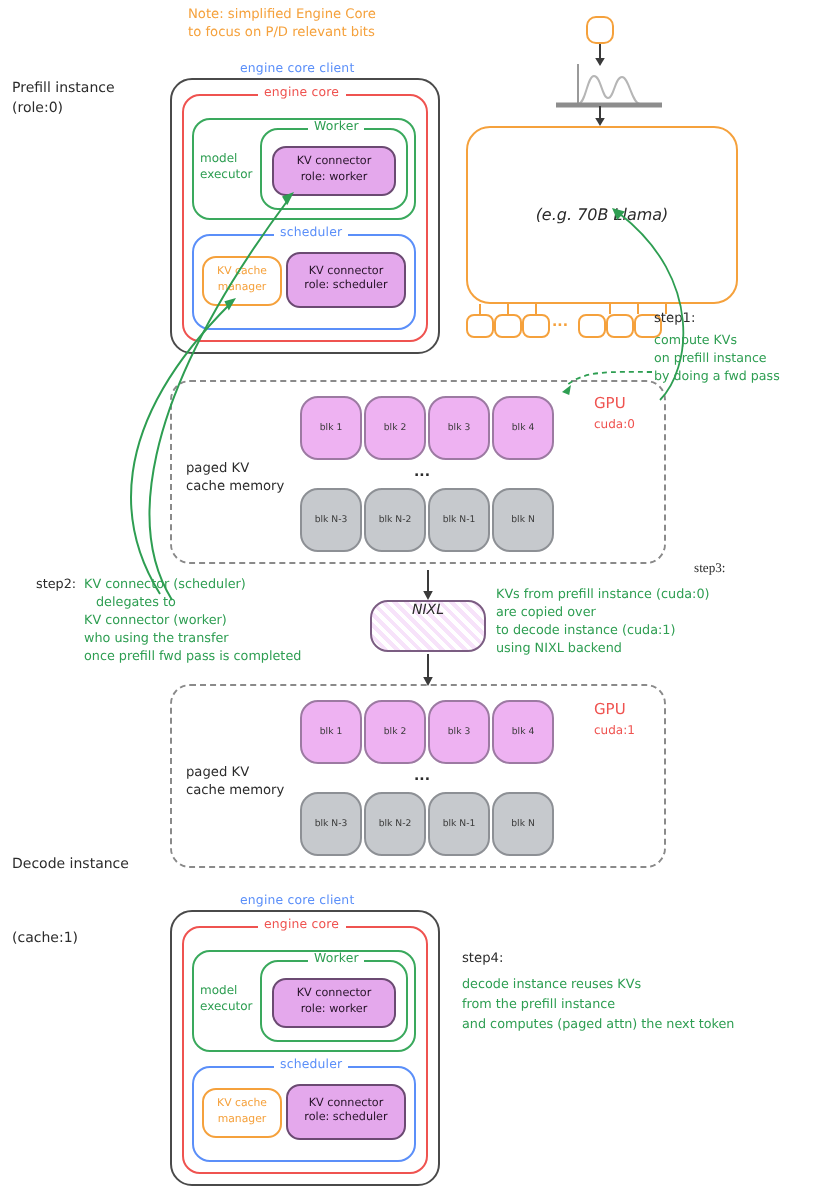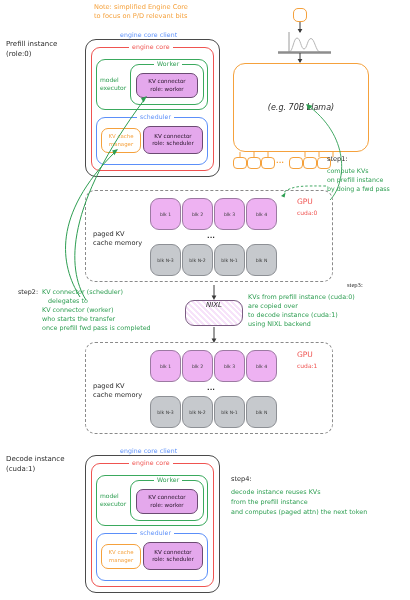--- a/index.html
+++ b/index.html
@@ -206,21 +206,21 @@
 
   <div class="blk blk-grey" style="left:150px; top:244px; width:31px; height:32px;">blk N-3</div>
   <div class="blk blk-grey" style="left:182px; top:244px; width:31px; height:32px;">blk N-2</div>
   <div class="blk blk-grey" style="left:214px; top:244px; width:31px; height:32px;">blk N-1</div>
   <div class="blk blk-grey" style="left:246px; top:244px; width:31px; height:32px;">blk N</div>
 
   <div class="abs txt c-dark" style="left:18px; top:289px; font-size:6.4px;">step2:</div>
   <div class="abs txt c-green" style="left:42px; top:289px; font-size:6.4px;">KV connector (scheduler)</div>
   <div class="abs txt c-green" style="left:48px; top:298px; font-size:6.4px;">delegates to</div>
   <div class="abs txt c-green" style="left:42px; top:307px; font-size:6.4px;">KV connector (worker)</div>
-  <div class="abs txt c-green" style="left:42px; top:316px; font-size:6.4px;">who starts the transfer</div>
+  <div class="abs txt c-green" style="left:42px; top:316px; font-size:6.4px;">who using the transfer</div>
   <div class="abs txt c-green" style="left:42px; top:325px; font-size:6.4px;">once prefill fwd pass is completed</div>
 
   <div class="nixl" style="left:185px; top:300px; width:58px; height:26px;">
       <span>NIXL</span>
     </div>
 
   <svg class="overlay">
     <line x1="214" y1="285" x2="214" y2="297" stroke="#3a3a3a" stroke-width="1"></line>
     <polygon points="214,300 211.6,295.5 216.4,295.5" fill="#3a3a3a"></polygon>
     <line x1="214" y1="327" x2="214" y2="340" stroke="#3a3a3a" stroke-width="1"></line>
@@ -246,22 +246,22 @@
   <div class="blk blk-pink" style="left:214px; top:350px; width:31px; height:32px;">blk 3</div>
   <div class="blk blk-pink" style="left:246px; top:350px; width:31px; height:32px;">blk 4</div>
 
   <div class="abs txt c-dark" style="left:207px; top:384px; font-size:7px; font-weight:bold;">...</div>
 
   <div class="blk blk-grey" style="left:150px; top:396px; width:31px; height:32px;">blk N-3</div>
   <div class="blk blk-grey" style="left:182px; top:396px; width:31px; height:32px;">blk N-2</div>
   <div class="blk blk-grey" style="left:214px; top:396px; width:31px; height:32px;">blk N-1</div>
   <div class="blk blk-grey" style="left:246px; top:396px; width:31px; height:32px;">blk N</div>
 
-  <div class="abs txt c-dark" style="left:6px; top:455px; font-size:7px;text-align:right;">Decode instance</div>
-  <div class="abs txt c-dark" style="left:6px; top:465px; font-size:7px;">(cuda:1)</div>
+  <div class="abs txt c-dark" style="left:6px; top:428px; font-size:7px;text-align:right;">Decode instance</div>
+  <div class="abs txt c-dark" style="left:6px; top:465px; font-size:7px;">(cache:1)</div>
 
   <div class="box b-dark" style="left:85px; top:455px; width:135px; height:138px;"></div>
   <div class="lbl c-blue" style="left:117px; top:447px;">engine core client</div>
 
   <div class="box b-red" style="left:91px; top:463px; width:123px; height:124px;"></div>
   <div class="lbl c-red" style="left:129px; top:459px;">engine core</div>
 
   <div class="box b-green" style="left:96px; top:475px; width:112px; height:51px;"></div>
   <div class="abs txt c-green" style="left:100px; top:492px; font-size:6px;">model</div>
   <div class="abs txt c-green" style="left:100px; top:500px; font-size:6px;">executor</div>

